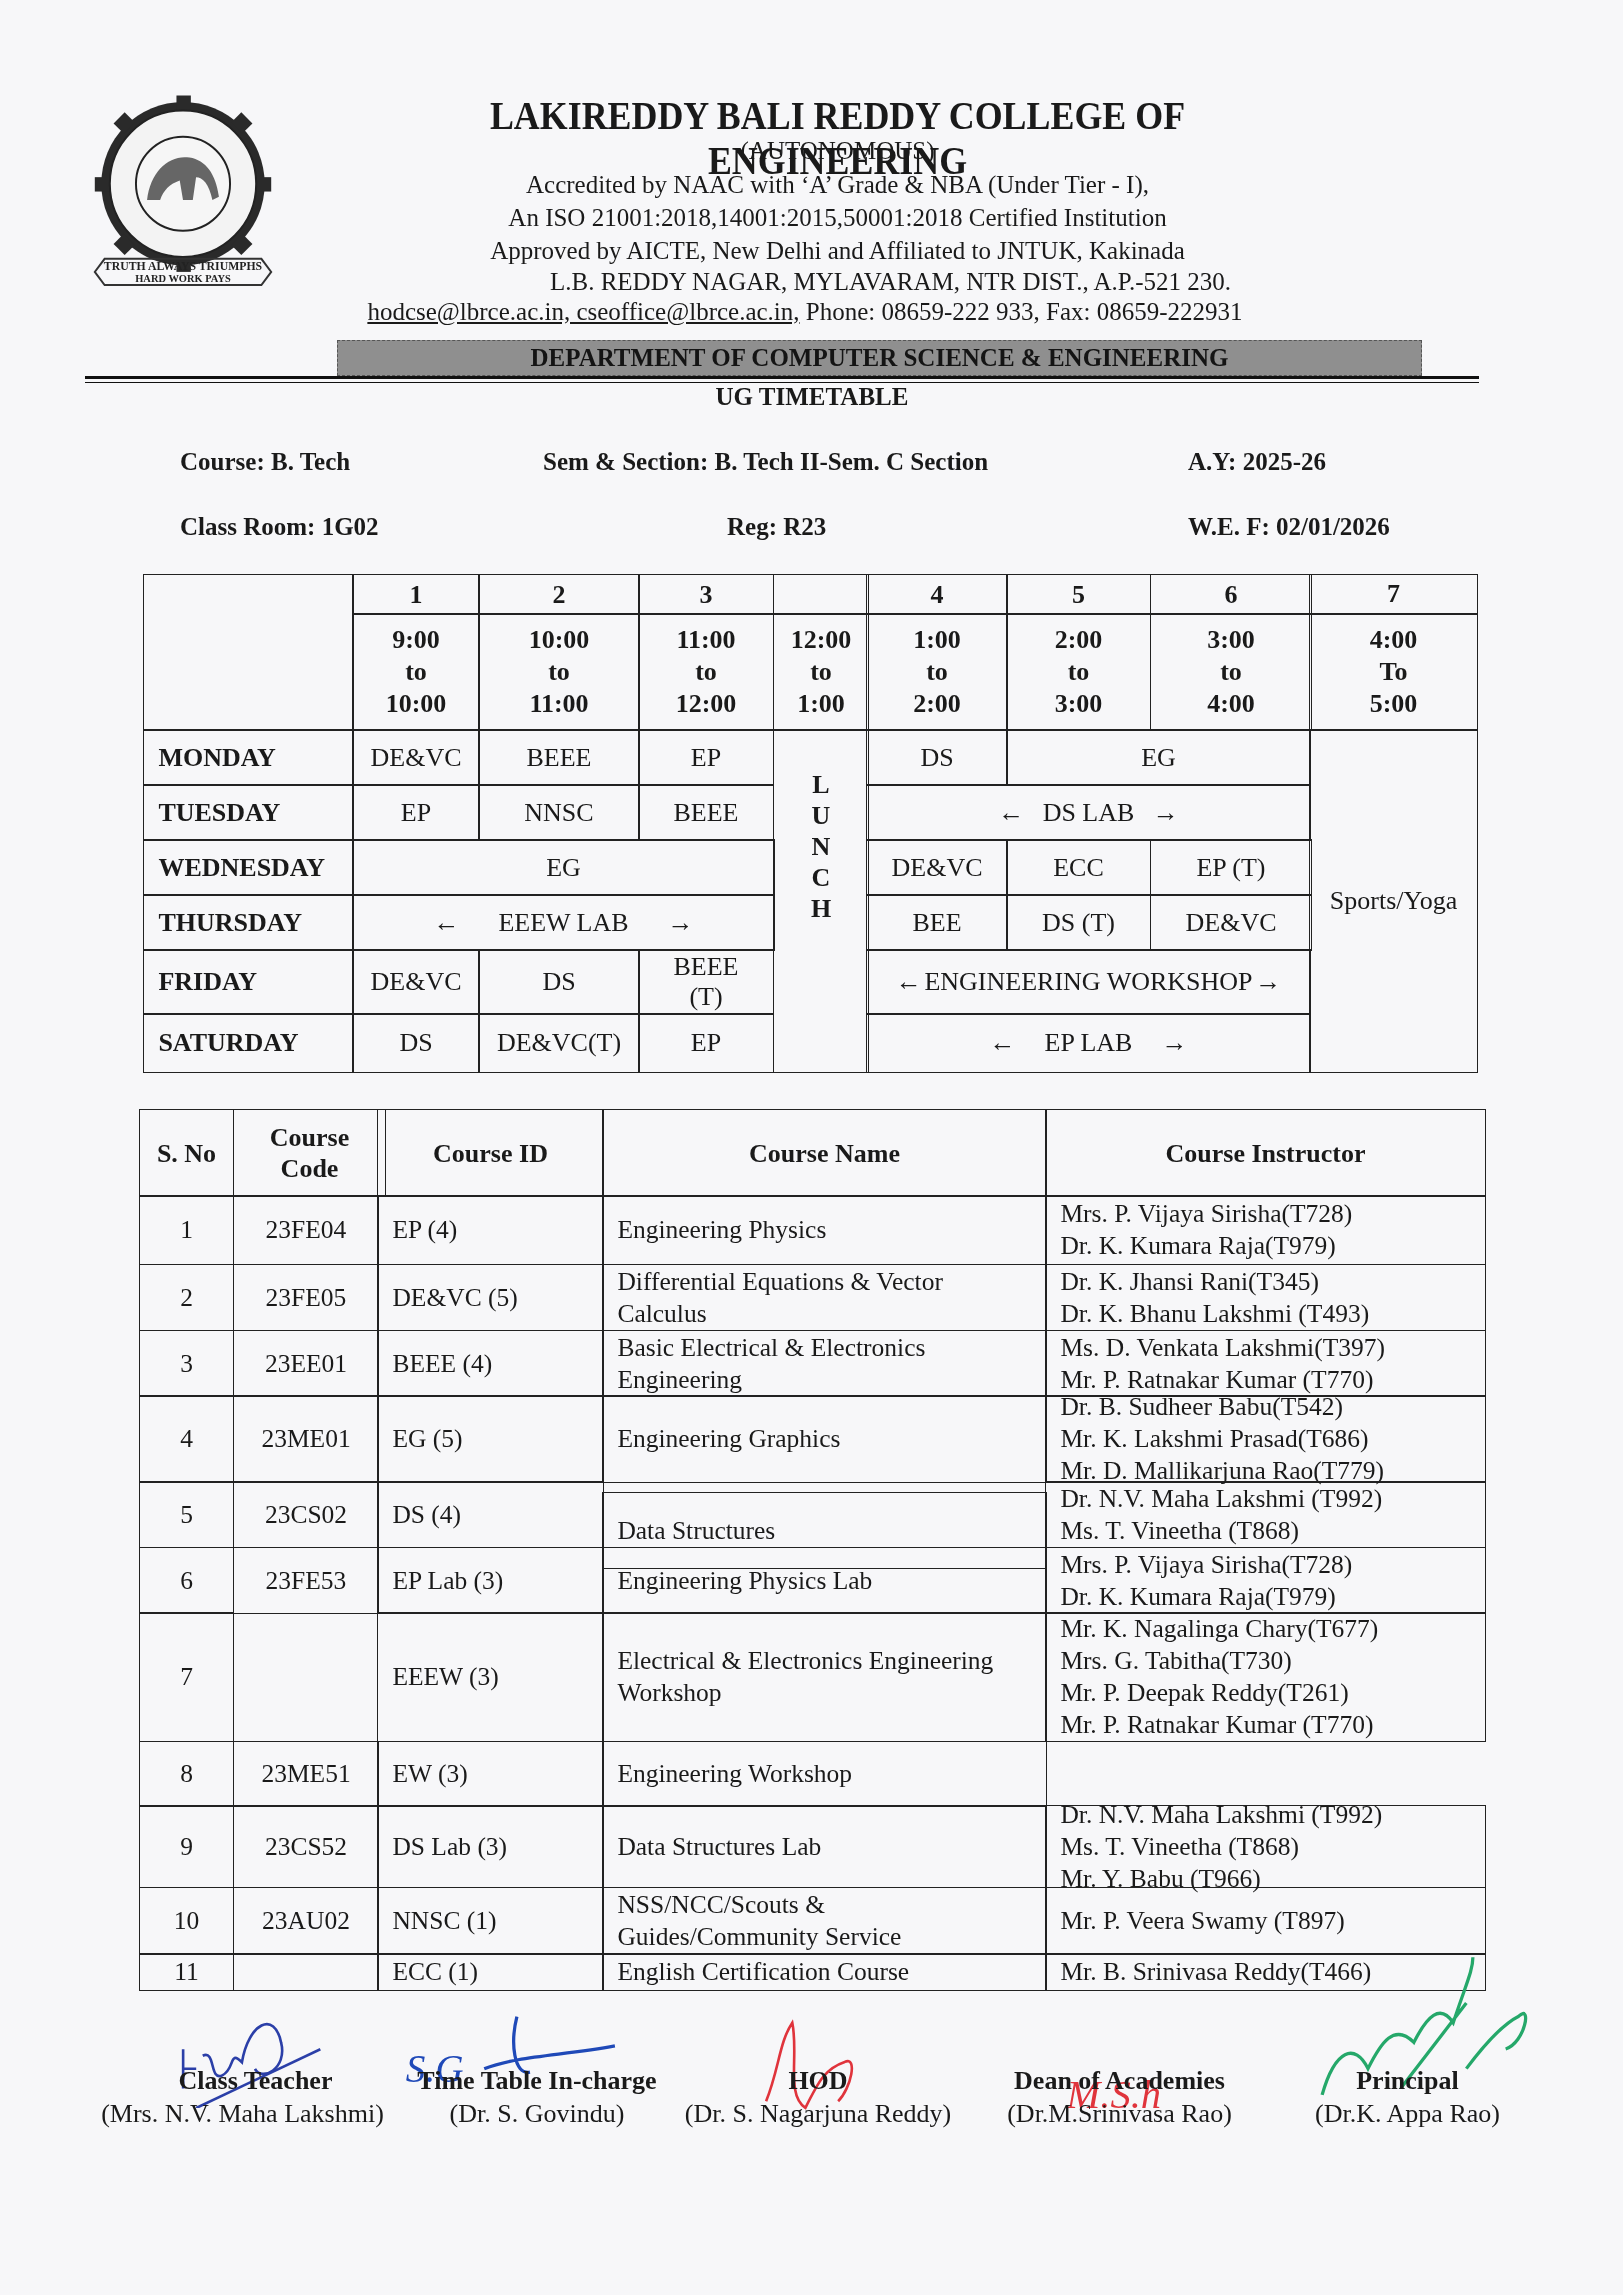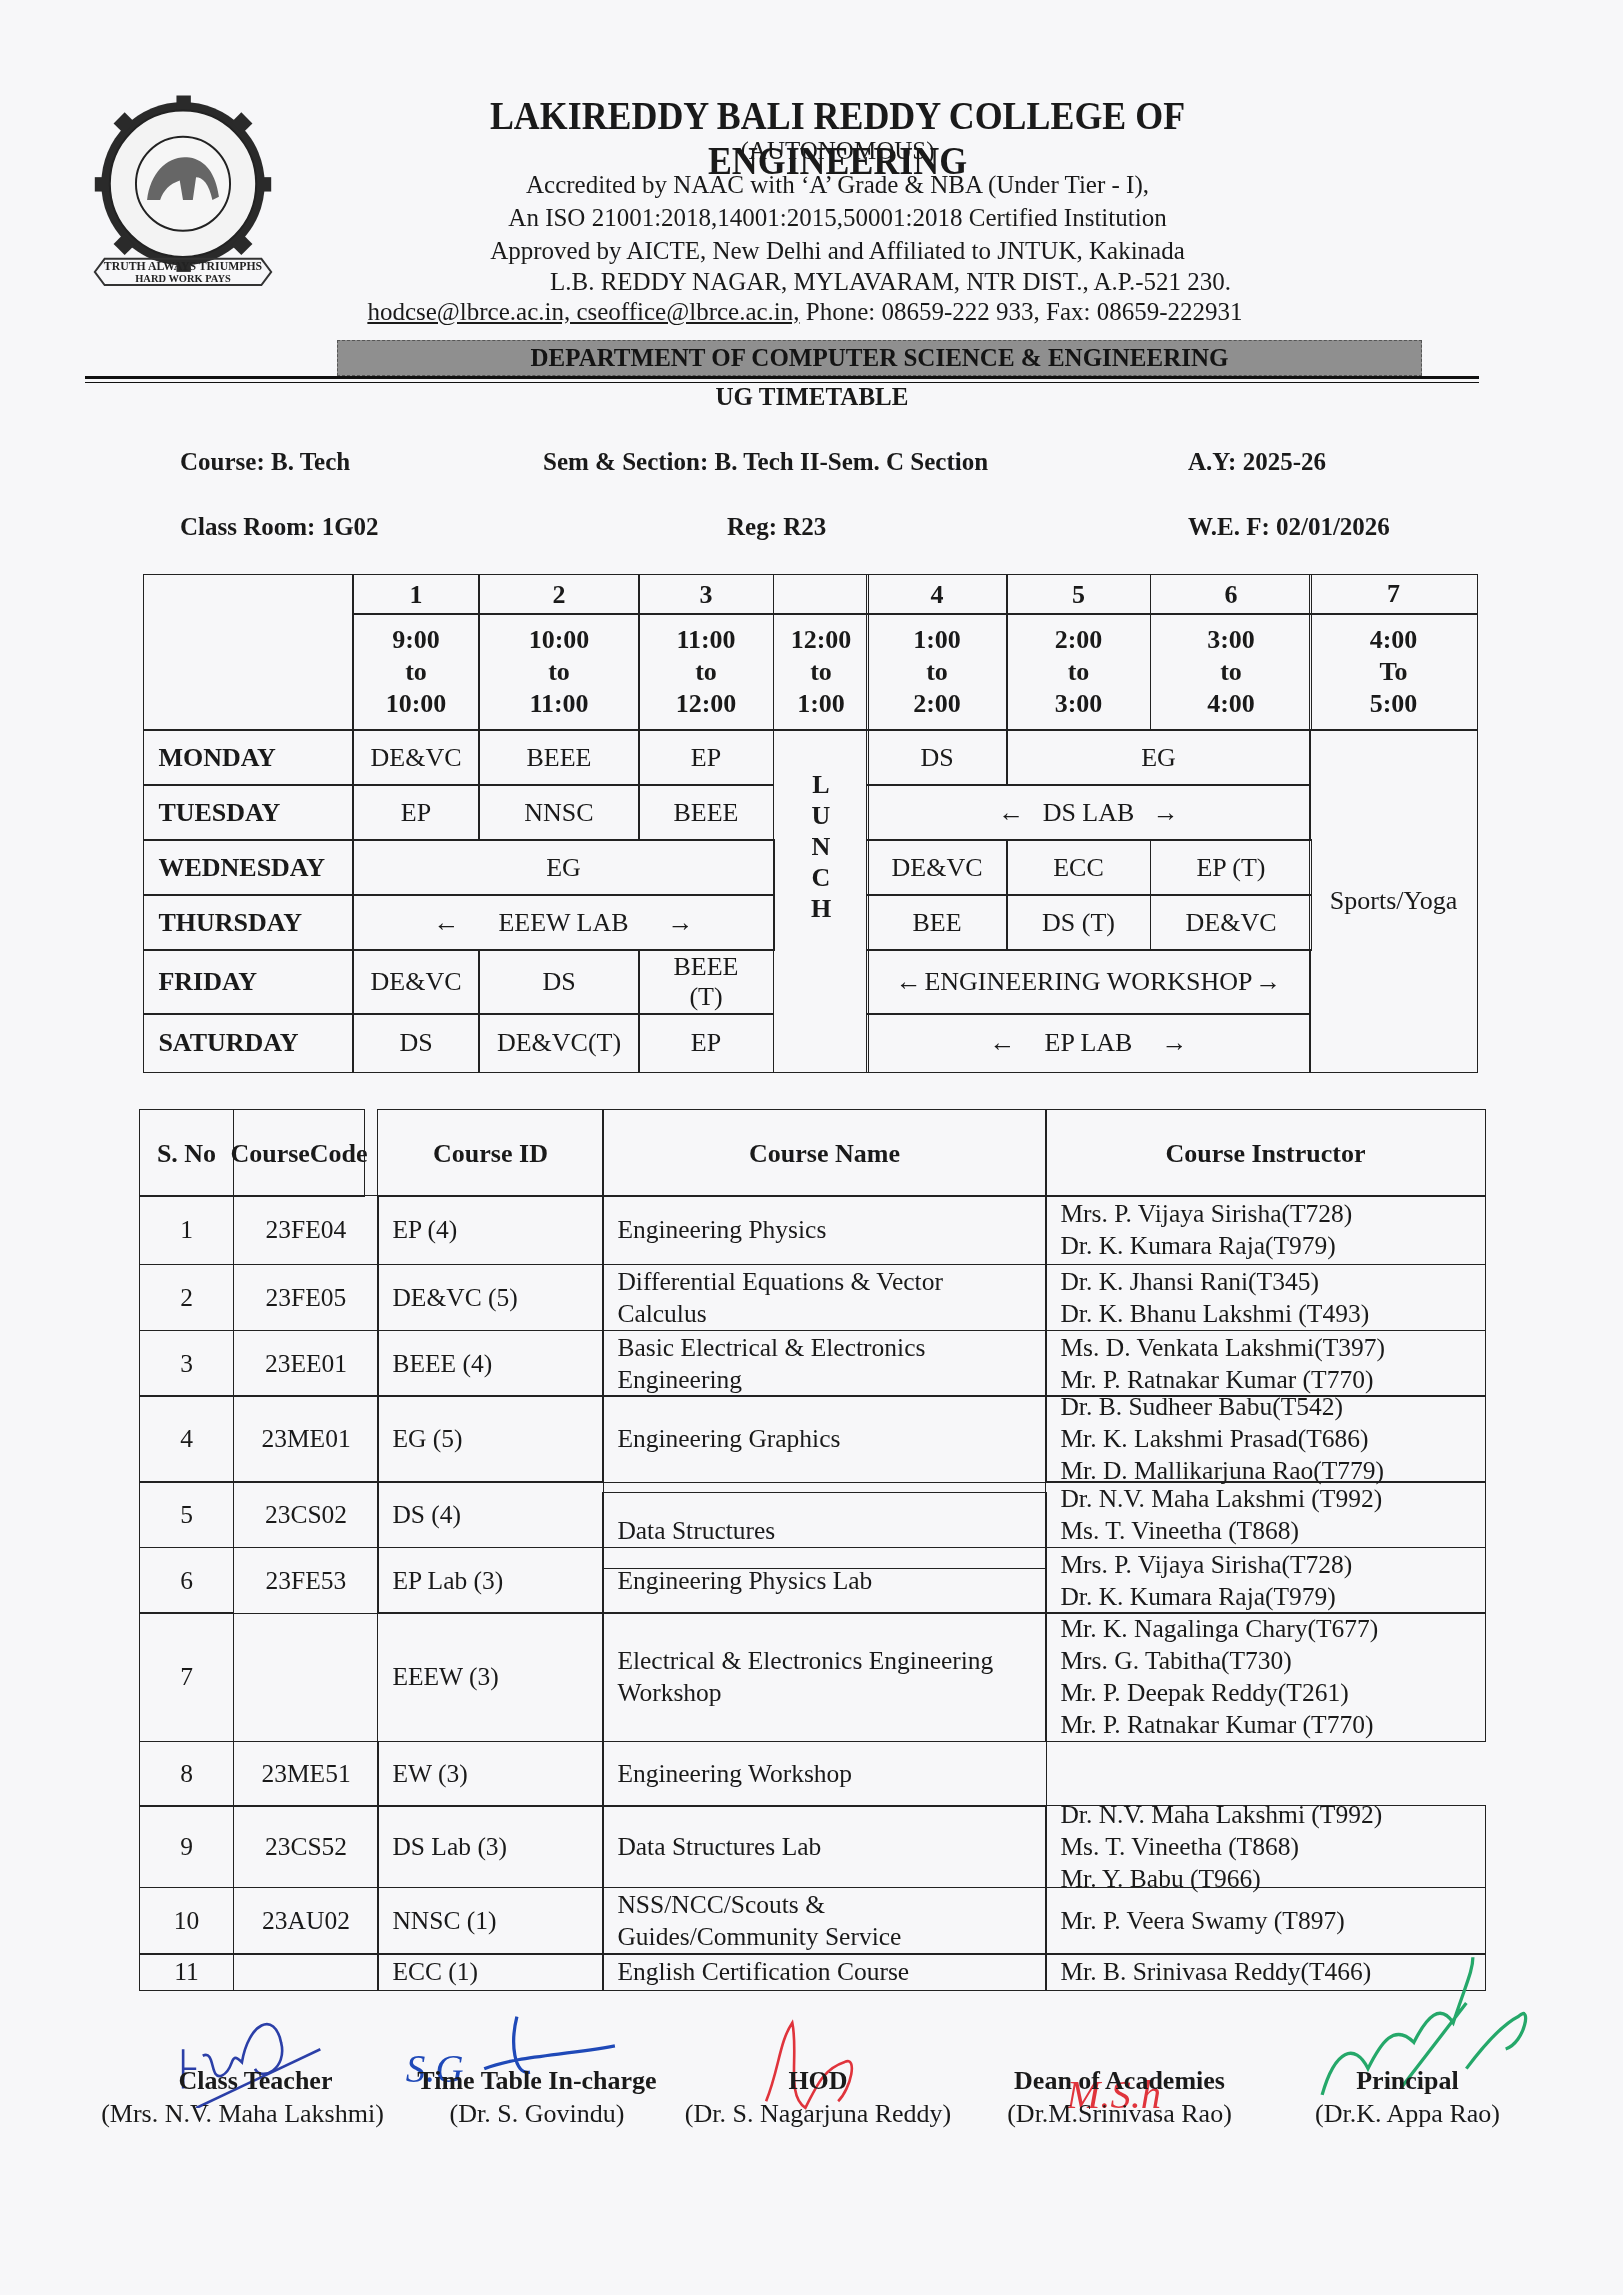--- a/index.html
+++ b/index.html
@@ -204,21 +204,21 @@
   <div class="cell b" style="left:495px;top:439px;width:136px;height:60px;">EP</div>
   <div class="cell b" style="left:723px;top:439px;width:445px;height:60px;gap:29px;">
     <span class="arrow">←</span>
     <span>EP LAB</span>
     <span class="arrow">→</span>
   </div>
 </div>
 
 <div class="abs ct" id="course-table" style="height: 880px;">
     <div class="ctc h" style="left: 0px; top: 0px; width: 95px; height: 88px;">S. No</div>
-    <div class="ctc h" style="left: 94px; top: 0px; width: 132px; height: 88px; flex-direction: row;">
+    <div class="ctc h" style="left: 94px; top: 0px; width: 153px; height: 88px; flex-direction: column;">
       <span>Course</span>
       <span>Code</span>
     </div>
     <div class="ctc h" style="left: 238px; top: 0px; width: 227px; height: 88px;">Course ID</div>
     <div class="ctc h" style="left: 463px; top: 0px; width: 445px; height: 88px;">Course Name</div>
     <div class="ctc h" style="left: 906px; top: 0px; width: 441px; height: 88px;">Course Instructor</div>
     <div class="ctc c" style="left: 0px; top: 86px; width: 95px; height: 70px;">1</div>
     <div class="ctc c" style="left: 94px; top: 86px; width: 146px; height: 70px;">23FE04</div>
     <div class="ctc l" style="left: 238px; top: 86px; width: 227px; height: 70px;">EP (4)</div>
     <div class="ctc i" style="left: 463px; top: 86px; width: 445px; height: 70px;">

